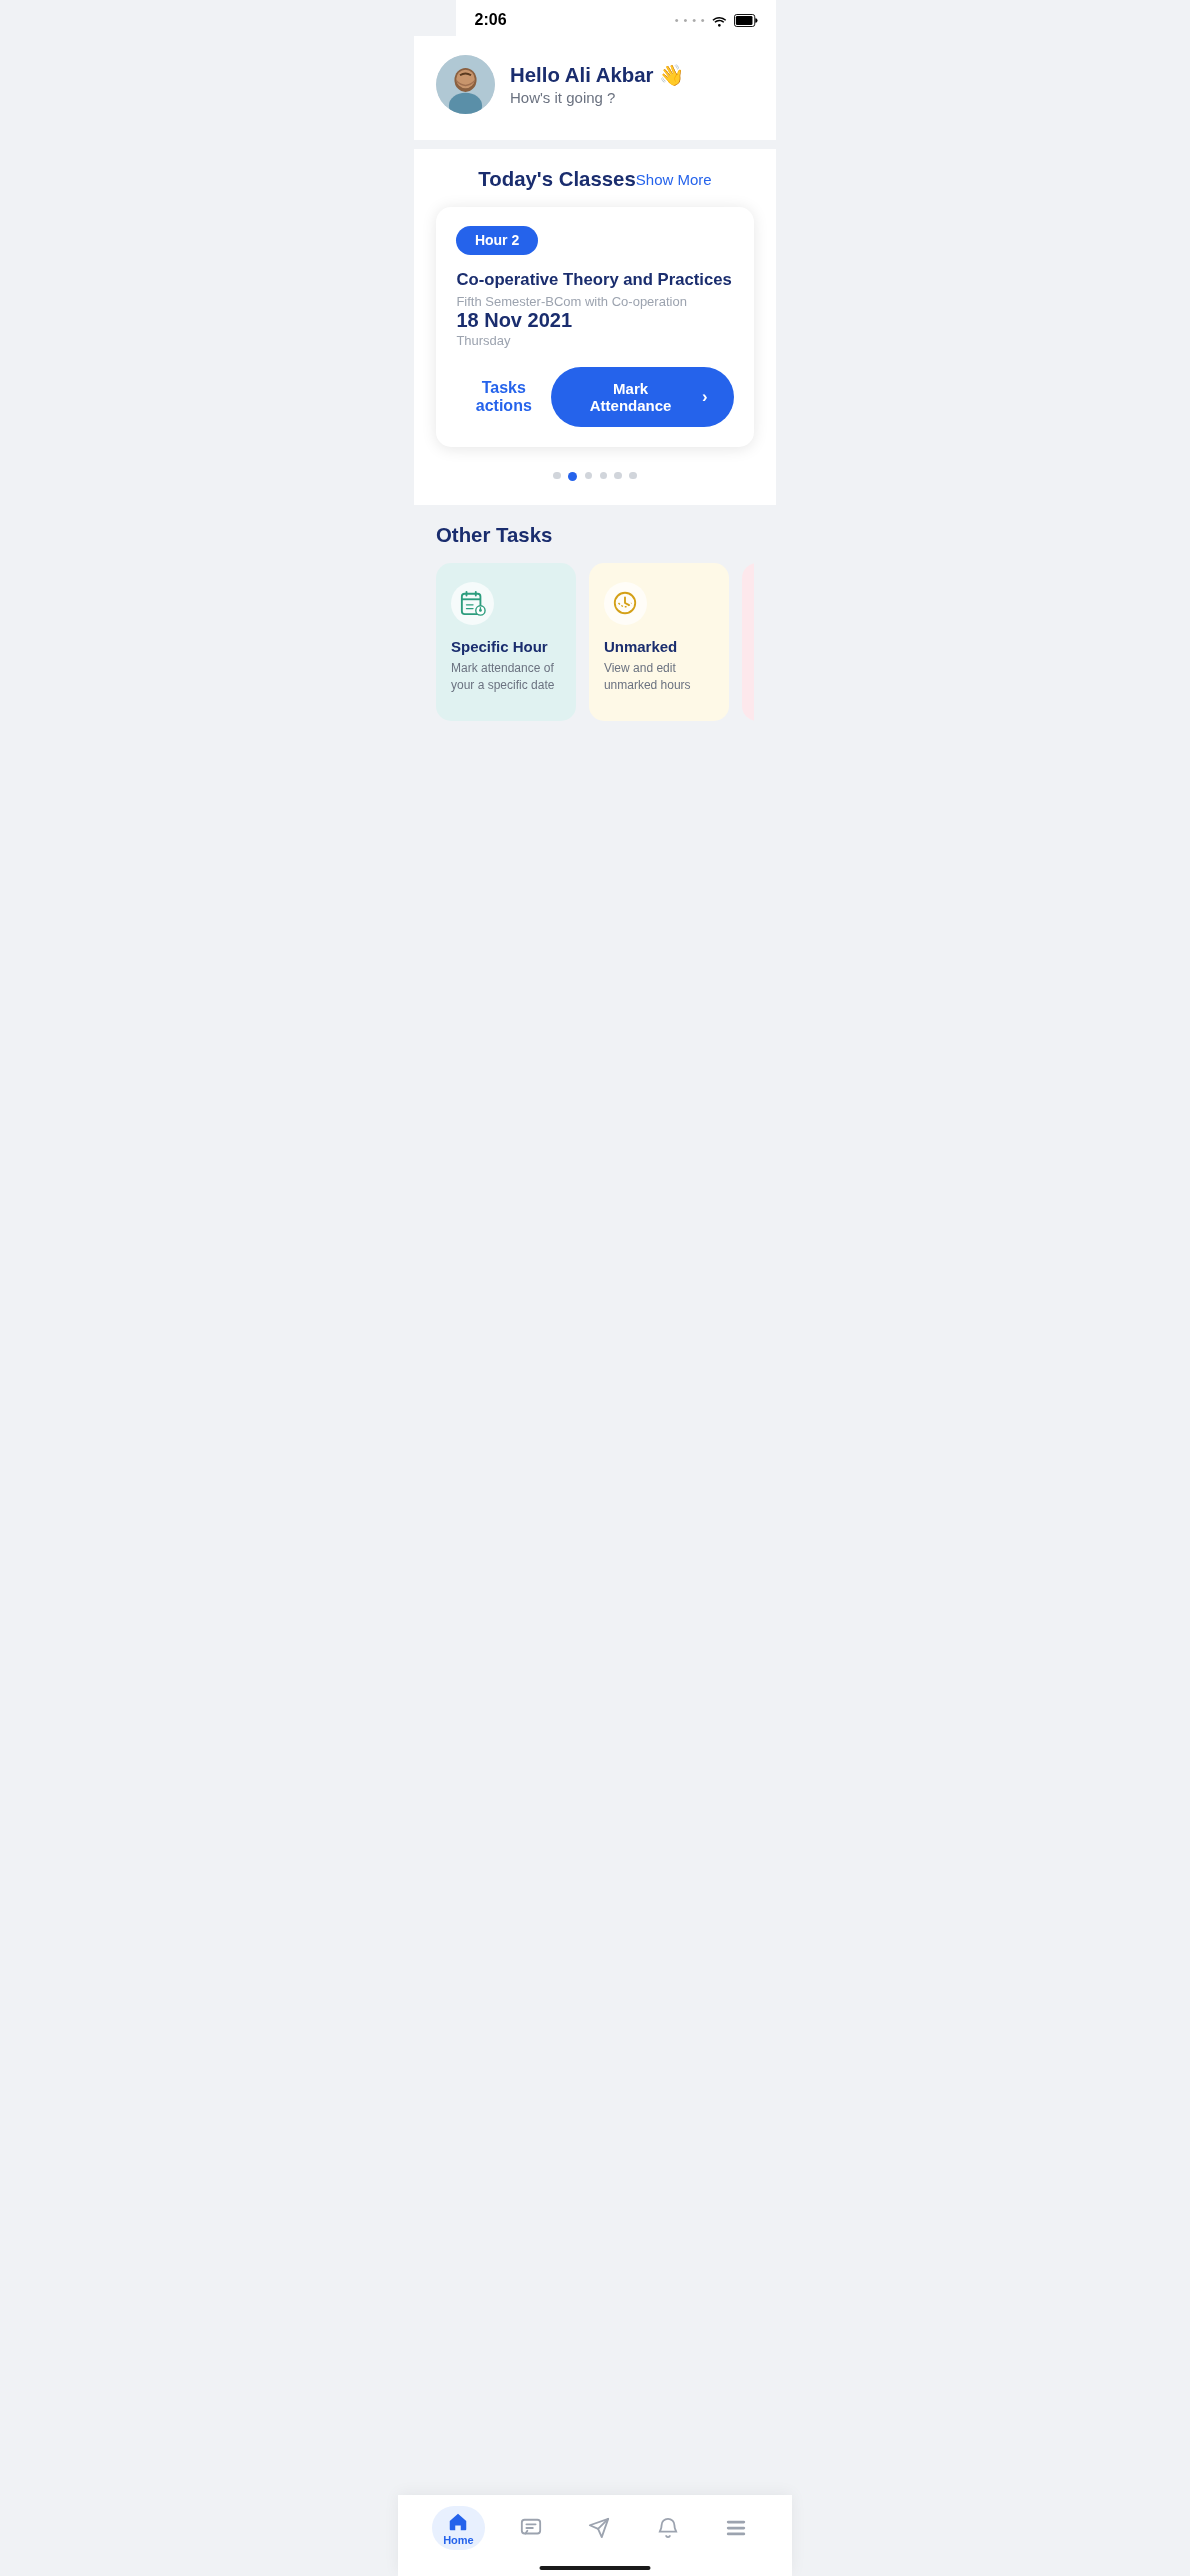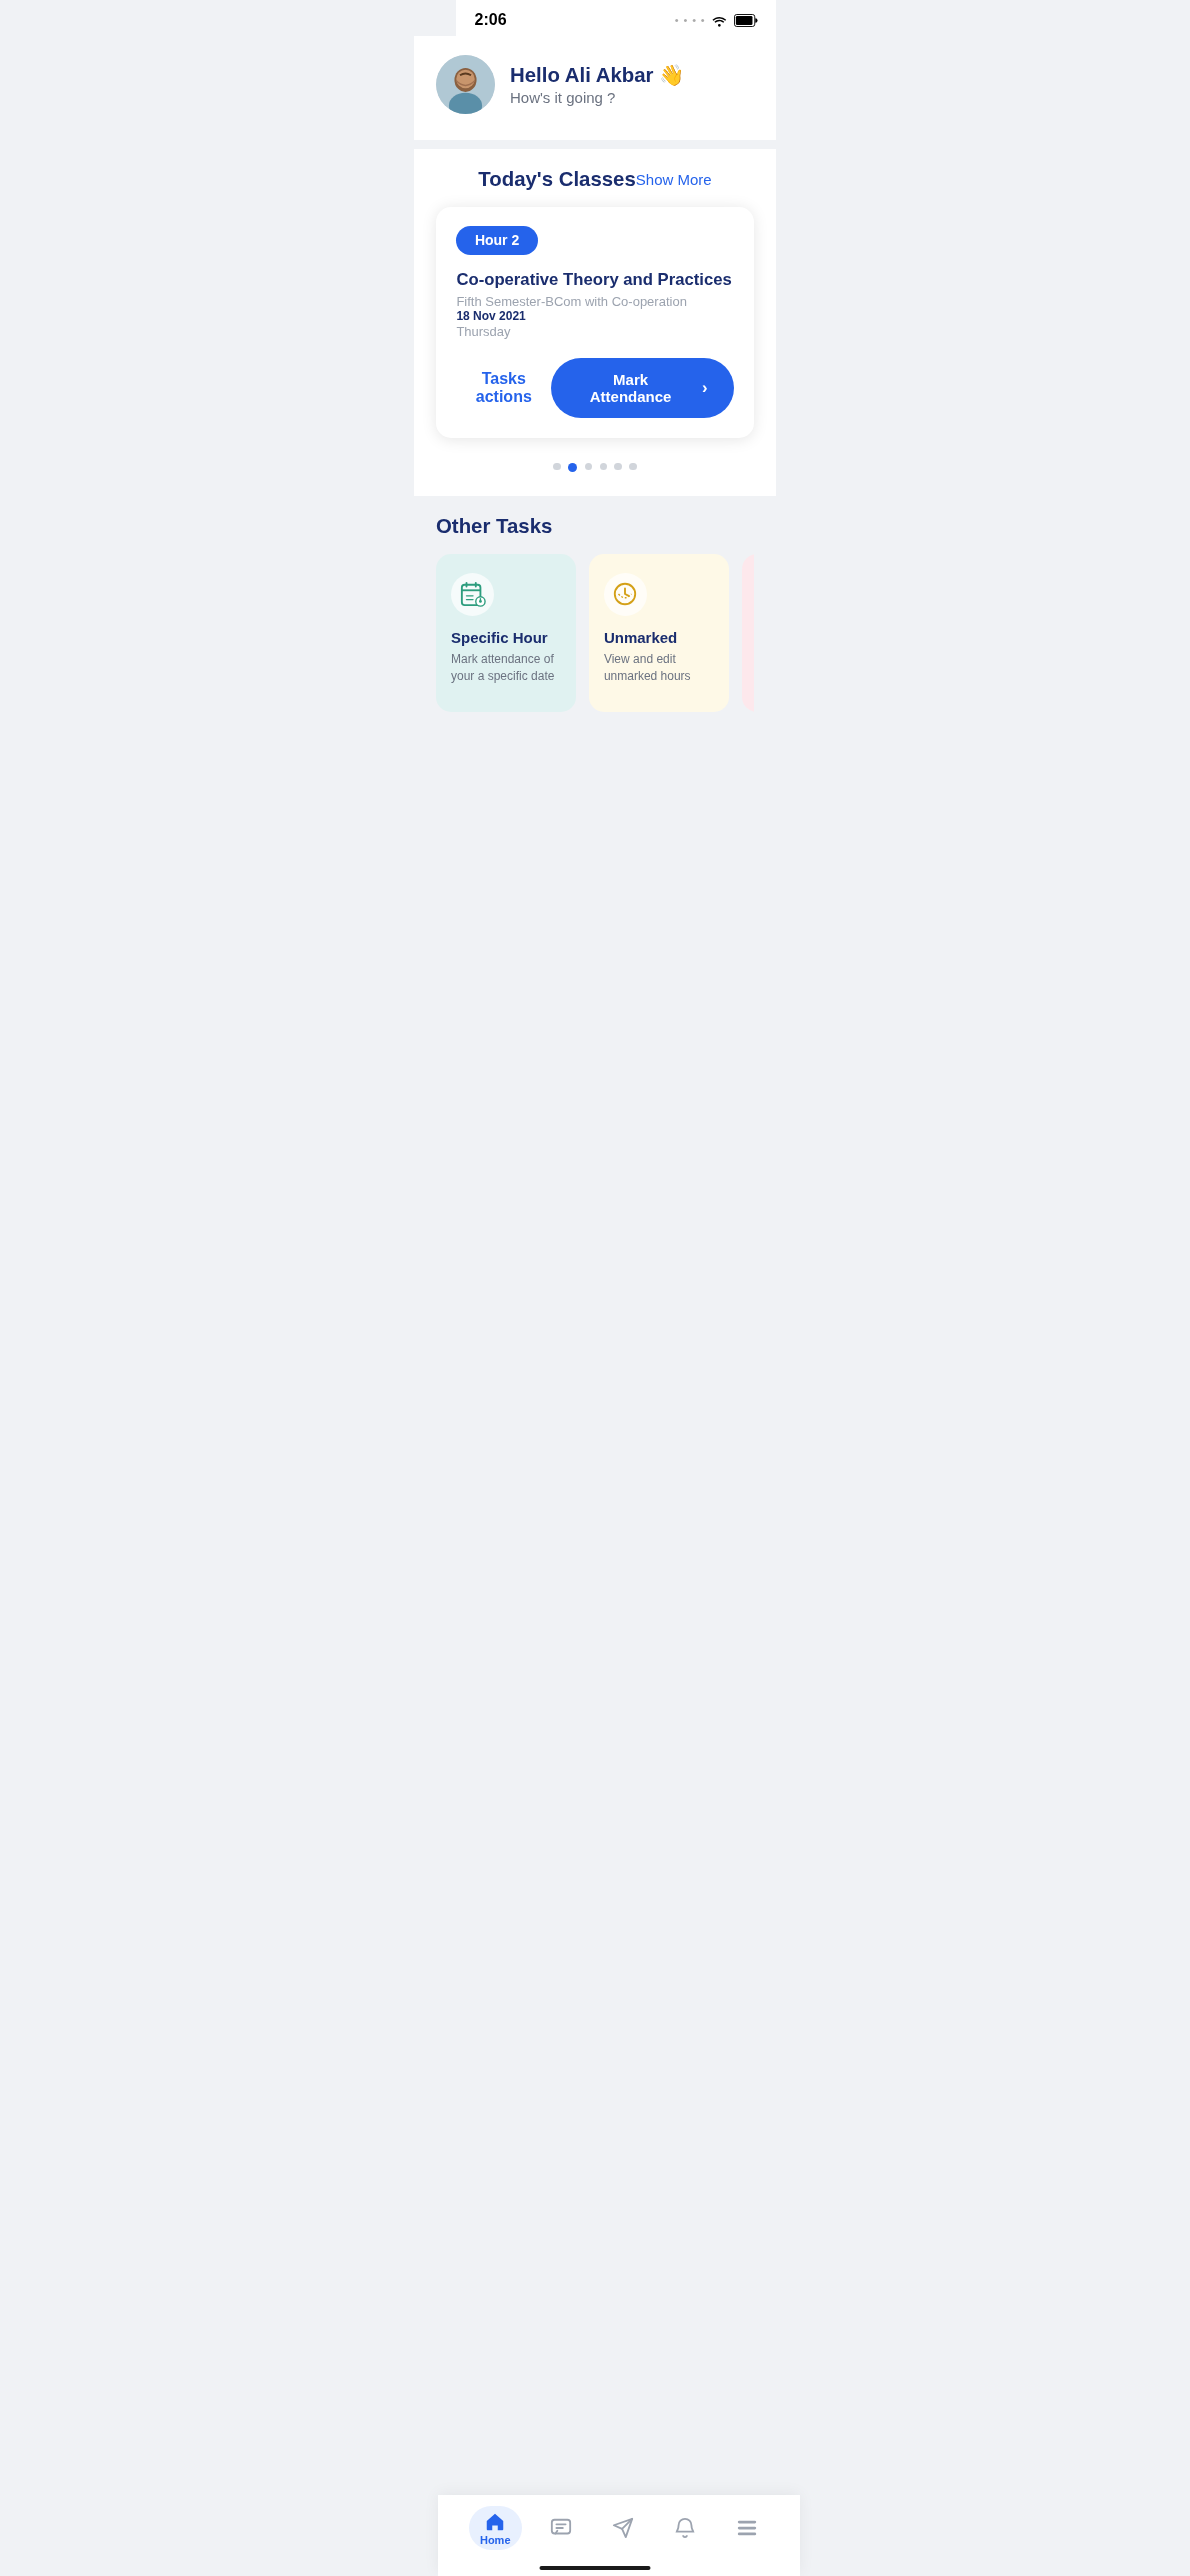--- a/index.html
+++ b/index.html
@@ -125,21 +125,21 @@
       color: #1a2d6e;
       margin-bottom: 3.7px;
     }
 
     .class-sub {
       font-size: 13px;
       color: #9ca3af;
     }
 
     .class-date {
-      font-size: 12px;
+      font-size: 20px;
       font-weight: 700;
       color: #1a2d6e;
       margin-bottom: 1.9px;
     }
 
     .class-day {
       font-size: 13px;
       color: #9ca3af;
       margin-bottom: 18.5px;
     }
@@ -261,28 +261,27 @@
       font-size: 12px;
       color: #6b7280;
       line-height: 1.4;
     }
 
     .bottom-nav {
       position: fixed;
       bottom: 0;
       left: 50%;
       transform: translateX(-50%);
-      width: 362px;
+      width: 394px;
       background: #fff;
       padding: 11px 22px 26px;
       display: flex;
       justify-content: space-around;
       align-items: center;
       box-shadow: 0 -1.9px 15px rgba(0,0,0,0.06);
-      margin-left: 24px;
     }
 
     .nav-item {
       display: flex;
       flex-direction: column;
       align-items: center;
       gap: 2.8px;
       cursor: pointer;
       padding: 3.7px 11px;
       border-radius: 22px;

